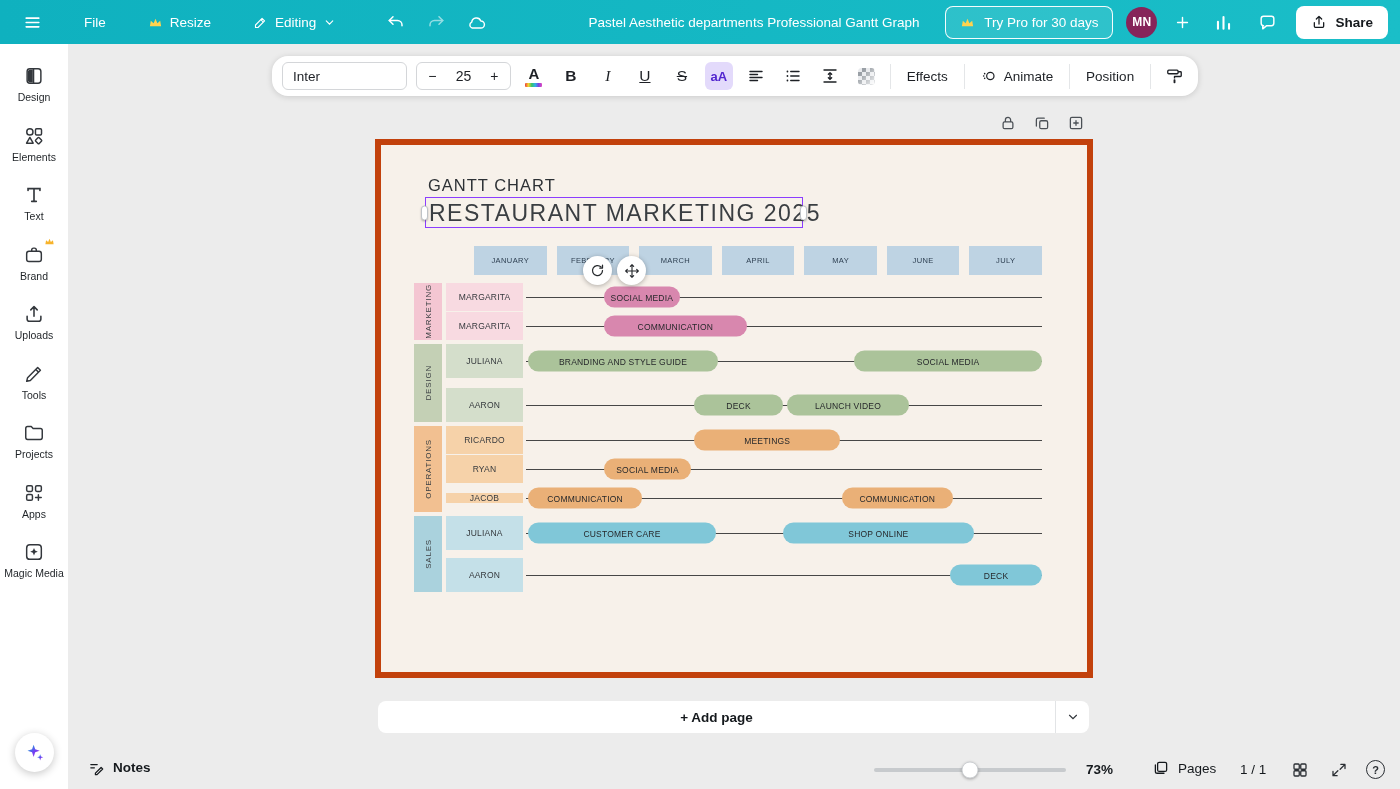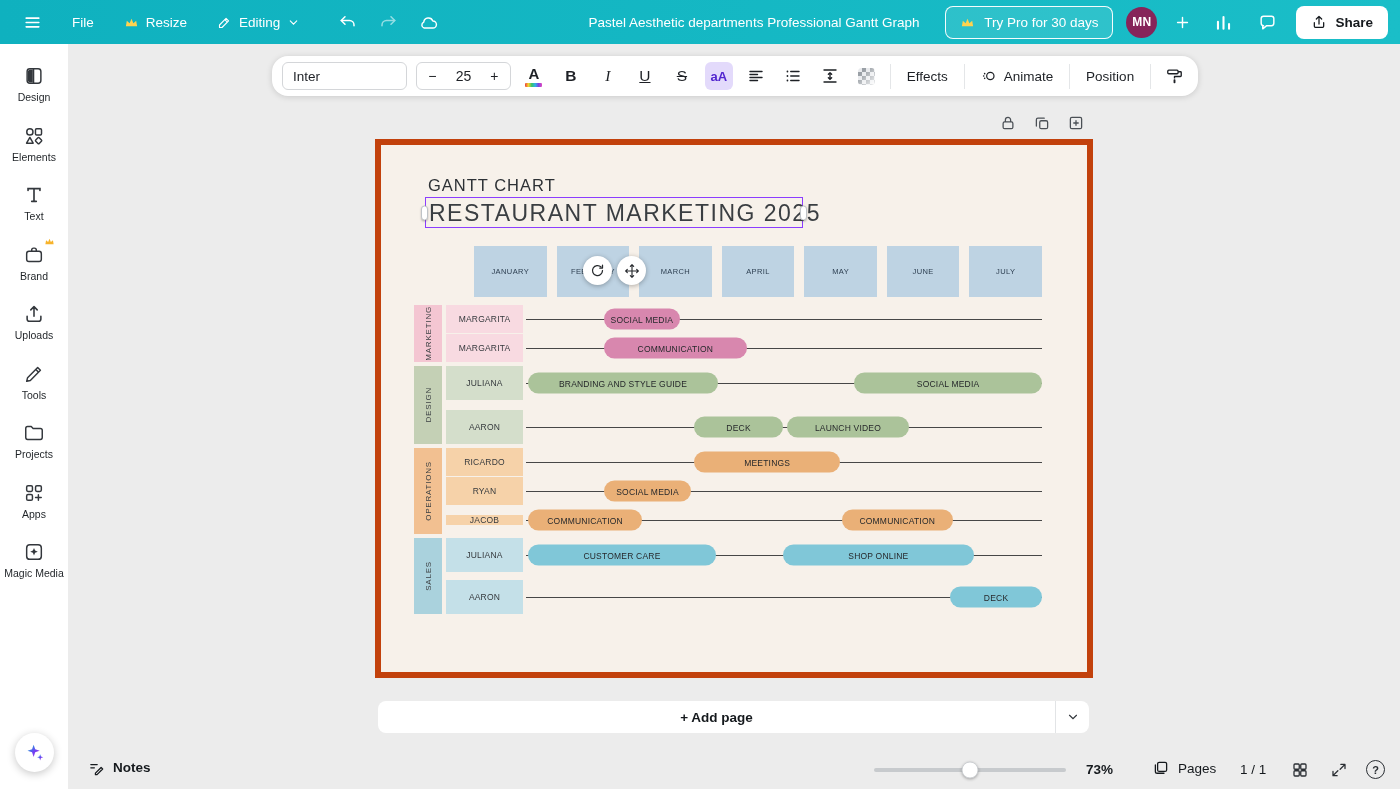--- a/index.html
+++ b/index.html
@@ -3,21 +3,21 @@
 <meta charset="utf-8">
 <style>
 *{margin:0;padding:0;box-sizing:border-box}
 html,body{width:1400px;height:789px}
 body{position:relative;overflow:hidden;background:#ececec;font-family:"Liberation Sans","DejaVu Sans",sans-serif;color:#1d2025}
 button{background:none;border:none;font:inherit;color:inherit;padding:0;cursor:pointer}
 .icon{display:inline-flex;align-items:center;justify-content:center}
 svg{display:block}
 
 
-.topbar{position:absolute;left:0;top:0;width:1400px;height:44px;background:linear-gradient(90deg,#0fb1bf,#1abec8);display:flex;align-items:center;padding:0 12px;gap:8px;color:#fff;z-index:40}
+.topbar{position:absolute;left:0;top:0;width:1400px;height:44px;background:linear-gradient(90deg,#0fb1bf,#1abec8);display:flex;align-items:center;padding:0 12px;gap:20px;color:#fff;z-index:40}
 .tb-btn{display:flex;align-items:center;gap:7px;height:34px;padding:0 11px;border-radius:7px;font-size:13.5px;color:#fff}
 .tb-hist{display:flex;align-items:center;gap:10px;margin-left:14px}
 .tb-hist .tb-btn{padding:0 6px}
 .tb-title{position:absolute;left:754px;transform:translateX(-50%);font-size:13.5px;white-space:nowrap;color:#fff}
 .tb-right{margin-left:auto;display:flex;align-items:center;gap:13px}
 .trypro{display:flex;align-items:center;gap:9px;height:33px;padding:0 14px;border:1.5px solid rgba(255,255,255,.95);border-radius:8px;background:rgba(255,255,255,.10);font-size:13.5px;color:#fff}
 .avatar{width:31px;height:31px;border-radius:50%;background:#86245a;display:flex;align-items:center;justify-content:center;font-size:12px;font-weight:700;color:#fff;letter-spacing:.3px}
 .share-btn{display:flex;align-items:center;gap:8px;height:33px;padding:0 15px;border-radius:8px;background:#fff;color:#15191d;font-size:13.5px;font-weight:600}
 
 
@@ -46,21 +46,21 @@
 .page-controls{position:absolute;left:999px;top:114px;display:flex;gap:16px;color:#4b5056;z-index:10}
 .page{position:absolute;left:375px;top:139px;width:718px;height:539px;background:#f7f1ea;border:6px solid #c2410c;z-index:5}
 .subtitle{position:absolute;left:47px;top:31px;font-size:16.5px;letter-spacing:1px;color:#2d3135;white-space:nowrap}
 .sel-box{position:absolute;left:44px;top:52px;width:378px;height:31px;border:1.5px solid #8b3dff}
 .sel-title{position:absolute;left:3px;top:50%;transform:translateY(-50%);font-size:23px;letter-spacing:1.5px;color:#3a3e42;white-space:nowrap}
 .handle{position:absolute;top:50%;transform:translateY(-50%);width:7px;height:15px;background:#fff;border:1px solid #bfc3c7;border-radius:3.5px;box-shadow:0 1px 2px rgba(0,0,0,.25)}
 .handle.l{left:-5px}.handle.r{right:-5px}
 .float-btn{position:absolute;width:29px;height:29px;border-radius:50%;background:#fff;box-shadow:0 1px 5px rgba(0,0,0,.3);display:flex;align-items:center;justify-content:center;color:#26292d;z-index:8}
 
 .gantt{position:absolute;left:33px;top:101px;width:628px}
-.months{margin-left:60px;display:flex;gap:10px;height:51px}
+.months{margin-left:60px;display:flex;gap:10px;height:29px}
 .month{flex:1;background:#bed3e3;display:flex;align-items:center;justify-content:center;font-size:7.5px;letter-spacing:.4px;color:#2c3e50;white-space:nowrap}
 .g-body{margin-top:8px;display:flex;flex-direction:column}
 .g-group{display:flex;gap:4px;margin-bottom:4px}
 .g-dept{width:28px;display:flex;align-items:center;justify-content:center}
 .g-dept span{writing-mode:vertical-rl;transform:rotate(180deg);font-size:8px;letter-spacing:.8px;color:#3c4043}
 .g-rows{display:flex;flex-direction:column;flex:1}
 .g-row{display:flex;gap:3px}
 .g-name{width:77px;display:flex;align-items:center;justify-content:center;font-size:8.5px;letter-spacing:.2px;color:#35393d}
 .g-tl{flex:1;position:relative}
 .g-line{position:absolute;left:0;right:0;top:50%;height:1.2px;background:#474747}

